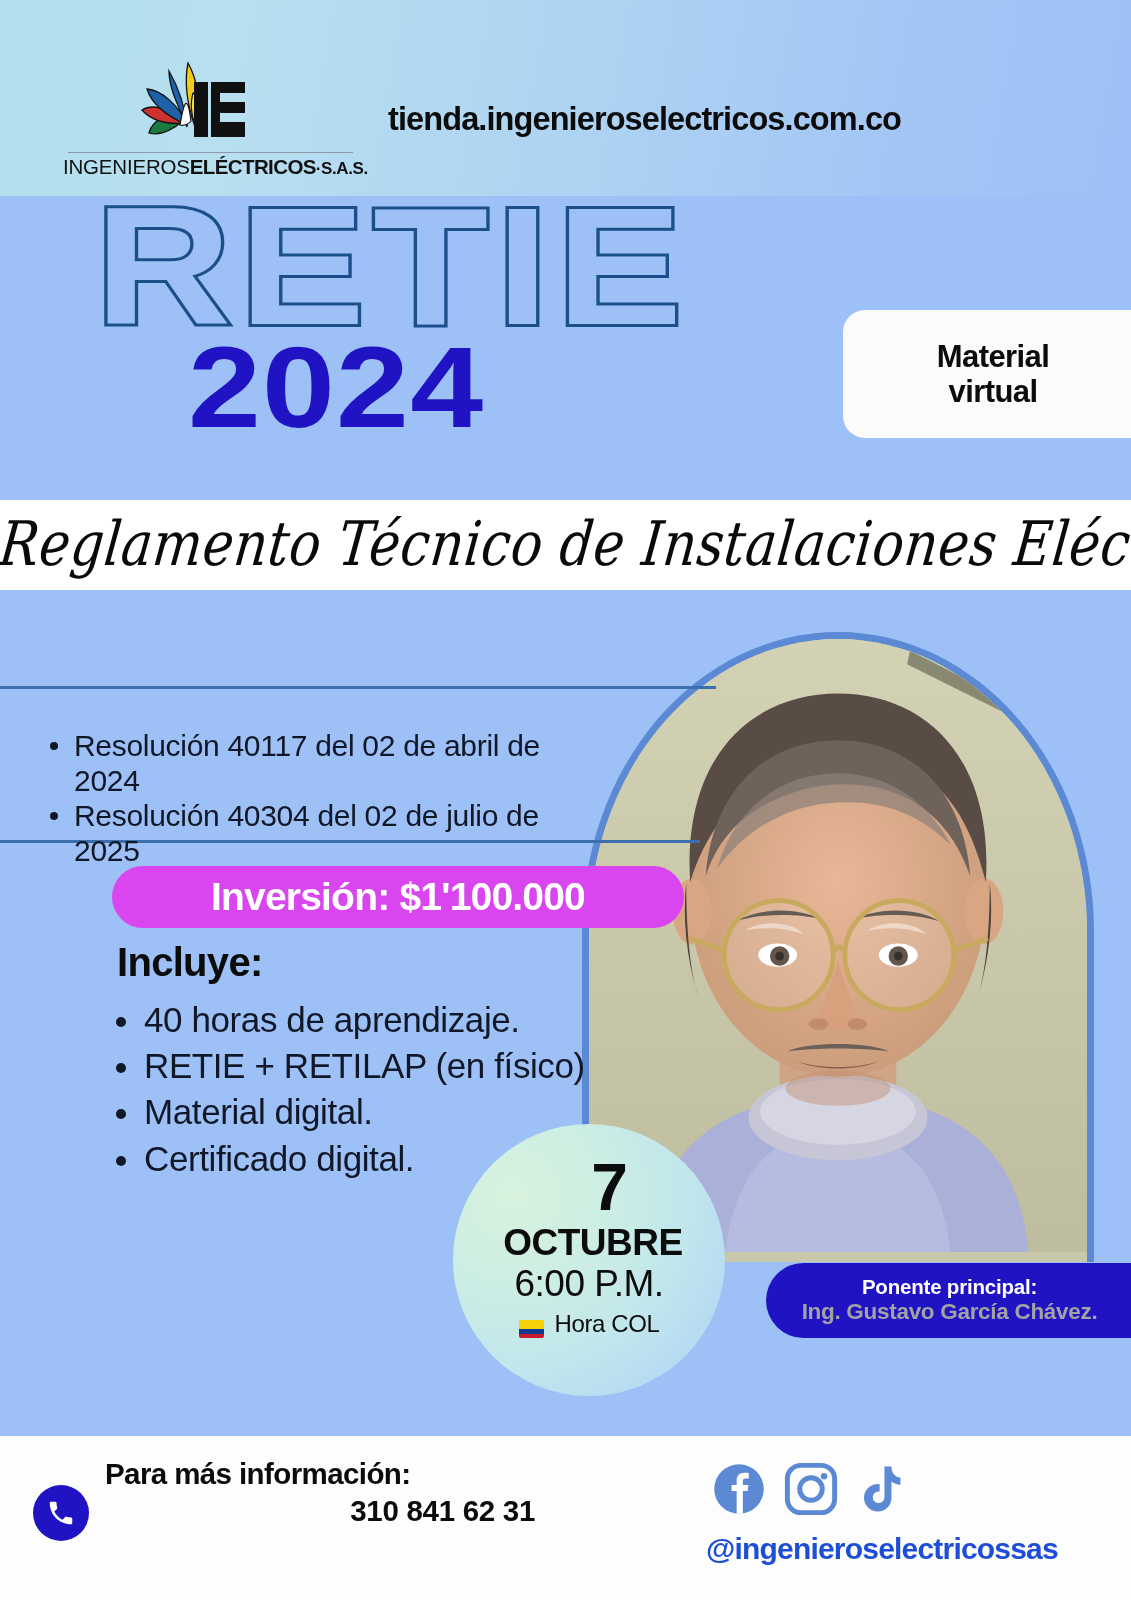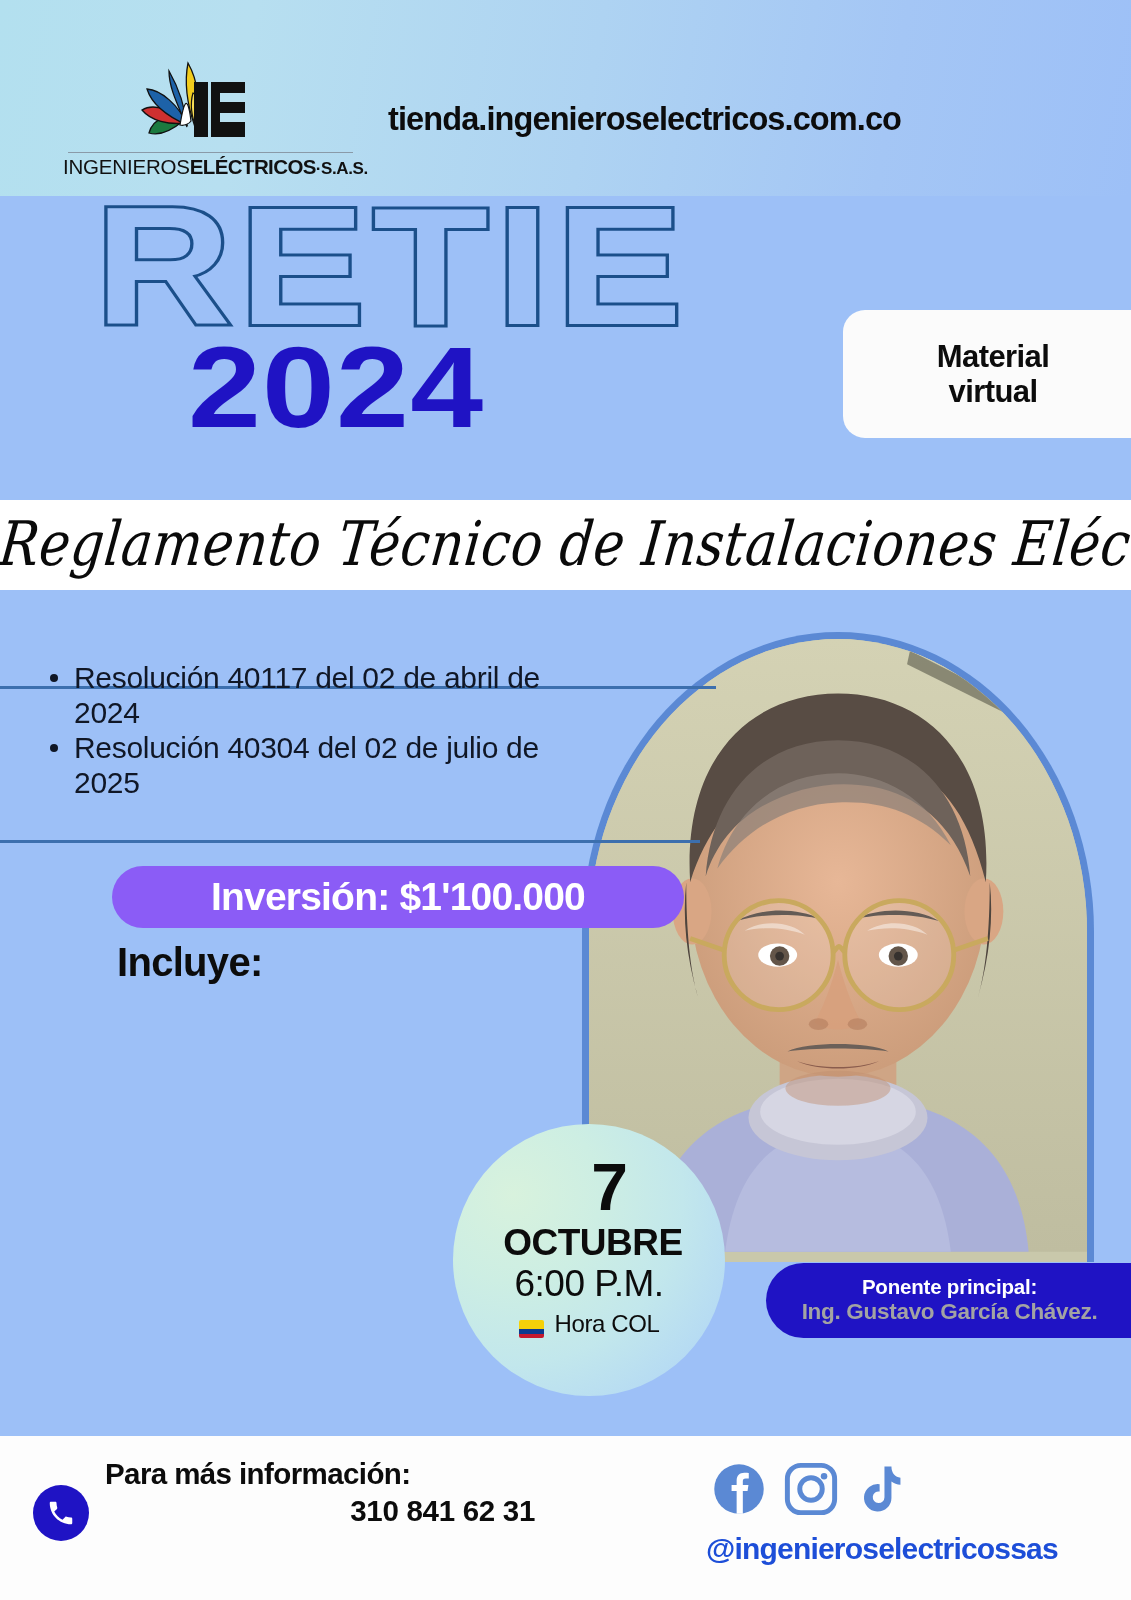--- a/index.html
+++ b/index.html
@@ -152,21 +152,21 @@
     position:absolute;
     height:3px;
     background:#3c6fae;
   }
   .rule-top { left:0; top:686px; width:716px; }
   .rule-bottom { left:0; top:840px; width:700px; }
 
   
   .res-list {
     position:absolute;
-    left:36px; top:660px;
+    left:36px; top:728px;
     width:570px;
   }
   .res-list li {
     list-style:none;
     position:relative;
     padding-left:38px;
     font-size:30px;
     line-height:1.17;
     color:#101726;
     letter-spacing:-0.3px;
@@ -178,21 +178,21 @@
     width:8px; height:8px;
     border-radius:50%;
     background:#101726;
   }
 
   
   .inversion {
     position:absolute;
     left:112px; top:866px;
     width:572px; height:62px;
-    background:#8b5cf6;
+    background:#d946ef;
     border-radius:31px;
     display:flex;
     align-items:center;
     justify-content:center;
   }
   .inversion span {
     font-size:39px;
     font-weight:800;
     letter-spacing:-0.8px;
     color:#ffffff;
@@ -487,20 +487,26 @@
   <ul class="res-list">
     <li>Resolución 40117 del 02 de abril de 2024</li>
     <li>Resolución 40304 del 02 de julio de 2025</li>
   </ul>
 
   <div class="inversion">
     <span>Inversión: $1'100.000</span>
   </div>
 
   <div class="incluye-title">Incluye:</div>
+  <ul class="incluye-list">
+    <li>40 horas de aprendizaje.</li>
+    <li>RETIE + RETILAP (en físico)</li>
+    <li>Material digital.</li>
+    <li>Certificado digital.</li>
+  </ul>
 
   <div class="date-circle"></div>
   <div class="date-inner">
     <div class="date-day">7</div>
     <div class="date-month">OCTUBRE</div>
     <div class="date-time">6:00 P.M.</div>
     <div class="date-tz">
       <span class="co-flag"></span>
       <span>Hora COL</span>
     </div>

